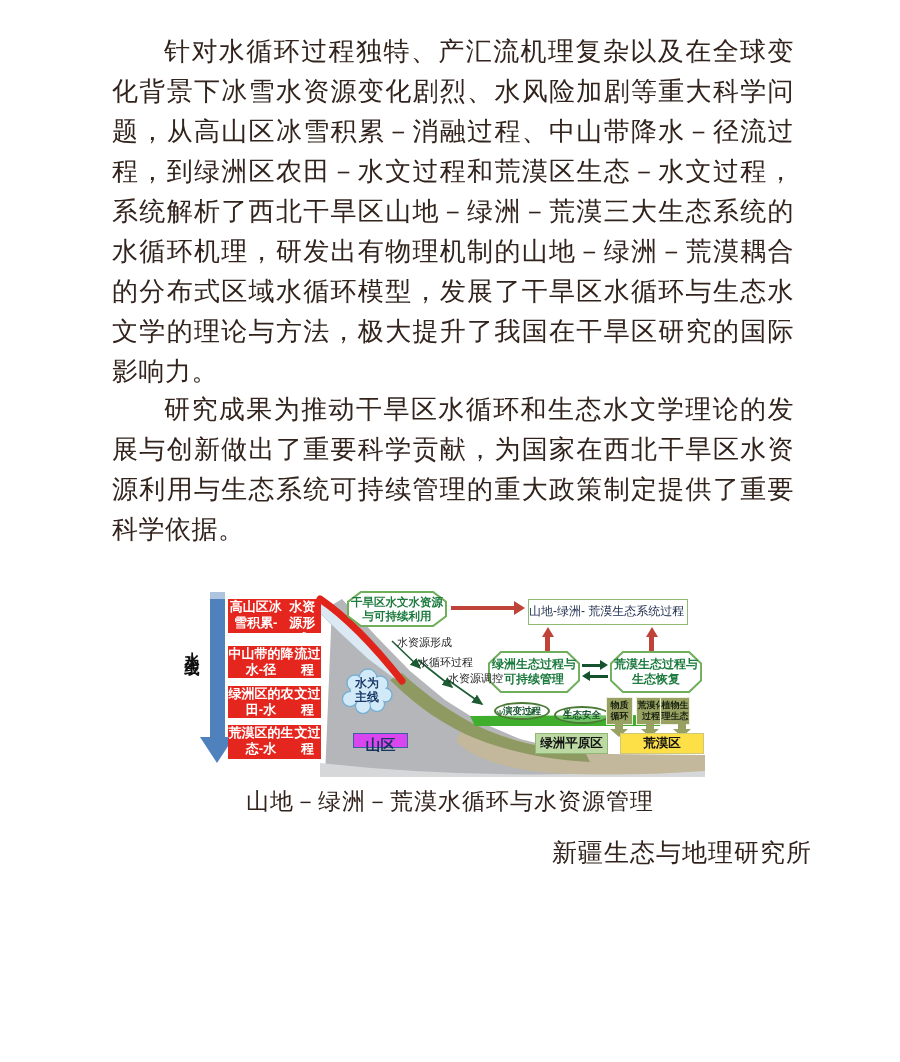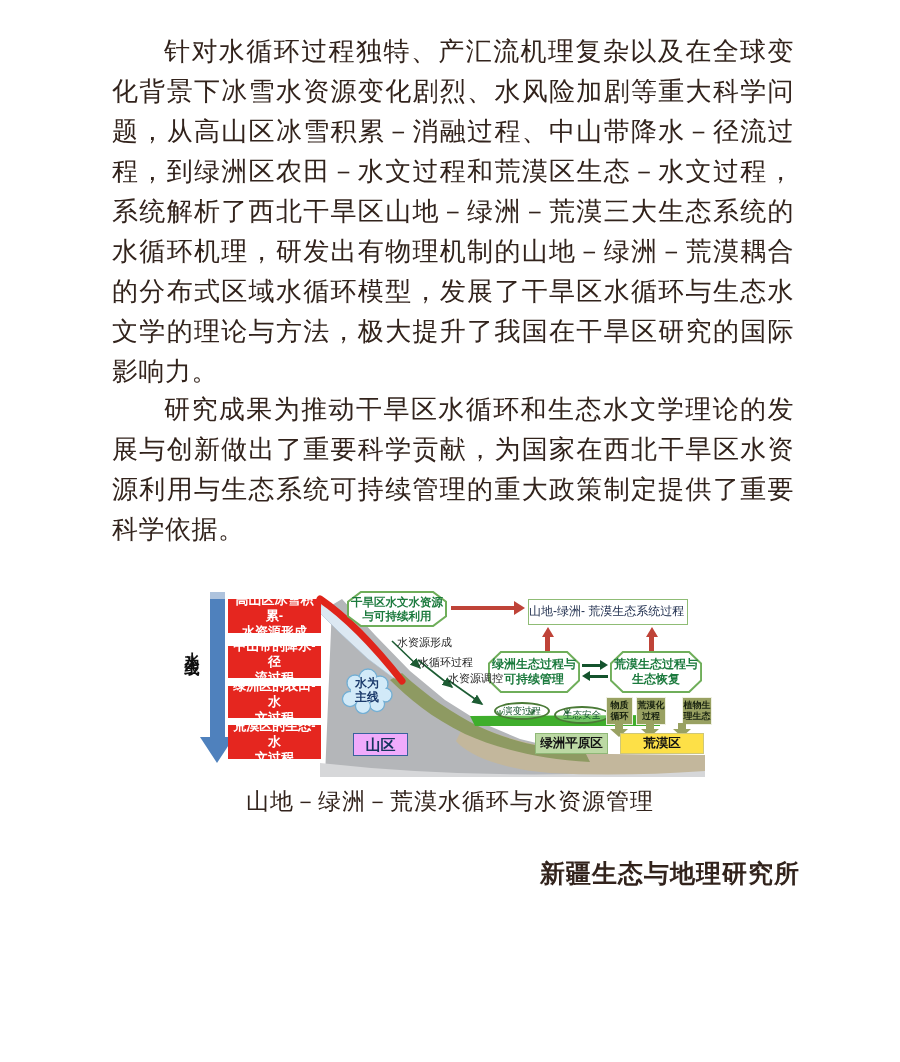--- a/index.html
+++ b/index.html
@@ -5,38 +5,38 @@
   html,body{margin:0;padding:0;background:#ffffff;}
   .page{position:relative;width:900px;height:1062px;background:#ffffff;overflow:hidden;
         font-family:"Liberation Serif","DejaVu Serif",serif;color:#32231c;}
   .body-text{position:absolute;left:112px;width:682px;margin:0;
              font-size:26px;line-height:40px;text-align:justify;text-indent:2em;
              letter-spacing:0.5px;color:#32231c;}
   .p1{top:32px;}
   .p2{top:390px;}
   .caption{position:absolute;left:0;width:900px;top:786px;text-align:center;
            font-size:23px;font-weight:normal;letter-spacing:1px;box-sizing:border-box;}
-  .attribution{position:absolute;right:100px;top:836px;font-size:25px;font-weight:bold;letter-spacing:1px;margin-top:21px;}
+  .attribution{position:absolute;right:88px;top:836px;font-size:25px;font-weight:normal;letter-spacing:1px;}
 
   
   .figure{position:absolute;left:170px;top:585px;width:535px;height:192px;}
   .terrain{position:absolute;left:0;top:0;width:535px;height:192px;}
 
   .v-axis-label{position:absolute;left:12px;top:55px;writing-mode:vertical-rl;
                 font-size:15px;font-weight:bold;letter-spacing:3px;color:#101010;
                 font-family:"Liberation Sans",sans-serif;}
   .main-arrow-cap{position:absolute;left:40px;top:7px;width:15px;height:7px;background:#aec3dd;}
   .main-arrow-shaft{position:absolute;left:40px;top:14px;width:15px;height:138px;background:#4f81bd;}
   .main-arrow-head{position:absolute;left:30px;top:152px;width:0;height:0;
                    border-left:17px solid transparent;border-right:17px solid transparent;
                    border-top:26px solid #4f81bd;}
 
   .red-box{position:absolute;left:58px;width:93px;background:#e5261f;color:#ffffff;
            font-family:"Liberation Sans",sans-serif;font-weight:bold;font-size:13px;line-height:16px;
-           text-align:center;display:flex;flex-direction:column;justify-content:center;}
+           text-align:center;display:flex;flex-direction:row;justify-content:center;}
   .rb1{top:14px;height:34px;} .rb2{top:61px;height:32px;} .rb3{top:101px;height:32px;} .rb4{top:140px;height:34px;}
 
   .oct{position:absolute;}
   .oct svg{position:absolute;left:0;top:0;width:100%;height:100%;}
   .oct .oct-text{position:relative;width:100%;height:100%;display:flex;flex-direction:column;
                  justify-content:center;text-align:center;
                  font-family:"Liberation Sans",sans-serif;font-weight:bold;color:#1b7a3d;}
   .oct-top{left:177px;top:6px;width:100px;height:36px;font-size:11.5px;line-height:14px;}
   .oct-oasis{left:318px;top:66px;width:92px;height:42px;font-size:12px;line-height:15px;}
   .oct-desert{left:440px;top:66px;width:92px;height:42px;font-size:12px;line-height:15px;}
@@ -66,39 +66,39 @@
   .da-left{left:412px;top:86px;}
   .da-left .shaft{right:0;width:18px;}
   .da-left .head{left:0;border-right:8px solid #14532d;}
 
   .slope-label{position:absolute;font-family:"Liberation Sans",sans-serif;font-weight:normal;
                font-size:11px;color:#1c1c1c;white-space:nowrap;}
   .sl1{left:227px;top:50px;} .sl2{left:248px;top:70px;} .sl3{left:278px;top:86px;}
 
   .swirl{position:absolute;height:14px;border:2px solid #4a7a36;border-radius:50%;
          display:flex;align-items:center;justify-content:center;
-         font-family:"Liberation Sans",sans-serif;font-weight:normal;font-size:9.5px;color:#14532d;
+         font-family:"Liberation Sans",sans-serif;font-weight:bold;font-size:9.5px;color:#14532d;
          background:rgba(255,255,255,0.25);white-space:nowrap;}
   .sw1{left:324px;top:117px;width:52px;} .sw2{left:384px;top:121px;width:52px;}
 
   .small-box{position:absolute;top:112px;height:26px;background:#99a162;border:1px solid #eef0e2;
              box-sizing:content-box;text-align:center;font-family:"Liberation Sans",sans-serif;
              font-weight:bold;font-size:9px;line-height:11px;color:#17210f;
              display:flex;flex-direction:column;justify-content:center;}
-  .sb1{left:436px;width:25px;} .sb2{left:466px;width:28px;} .sb3{left:512px;width:28px;}
+  .sb1{left:436px;width:25px;} .sb2{left:466px;width:28px;} .sb3{left:490px;width:28px;}
 
   .arrow-down-olive{position:absolute;top:138px;width:18px;height:14px;}
   .arrow-down-olive .shaft{width:8px;height:6px;margin:0 auto;background:#99a162;}
   .arrow-down-olive .head{width:0;height:0;margin:0 auto;border-left:9px solid transparent;
         border-right:9px solid transparent;border-top:8px solid #99a162;}
   .ad1{left:440px;} .ad2{left:471px;} .ad3{left:503px;}
 
   .zone{position:absolute;top:148px;height:21px;box-sizing:border-box;text-align:center;
         font-family:"Liberation Sans",sans-serif;font-weight:bold;}
-  .zone-mountain{left:183px;width:55px;height:23px;background:#f0abfc;border:1px solid #39629c;
+  .zone-mountain{left:183px;width:55px;height:15px;background:#d946ef;border:1px solid #39629c;
                  color:#15355e;font-size:15px;line-height:21px;}
   .zone-oasis{left:365px;width:73px;background:#bcd9a4;border:1px solid #8fb877;
               color:#111;font-size:12.5px;line-height:19px;}
   .zone-desert{left:450px;width:84px;background:#fde047;border:1px solid #cfc779;
                color:#111;font-size:12.5px;line-height:19px;}
 
   .cloud{position:absolute;left:171px;top:83px;width:52px;height:46px;}
   .cloud svg{position:absolute;left:0;top:0;}
   .cloud .cloud-text{position:absolute;left:0;top:8px;width:100%;text-align:center;
         font-family:"Liberation Sans",sans-serif;font-weight:bold;font-size:12px;line-height:14px;color:#1b3a6b;}

